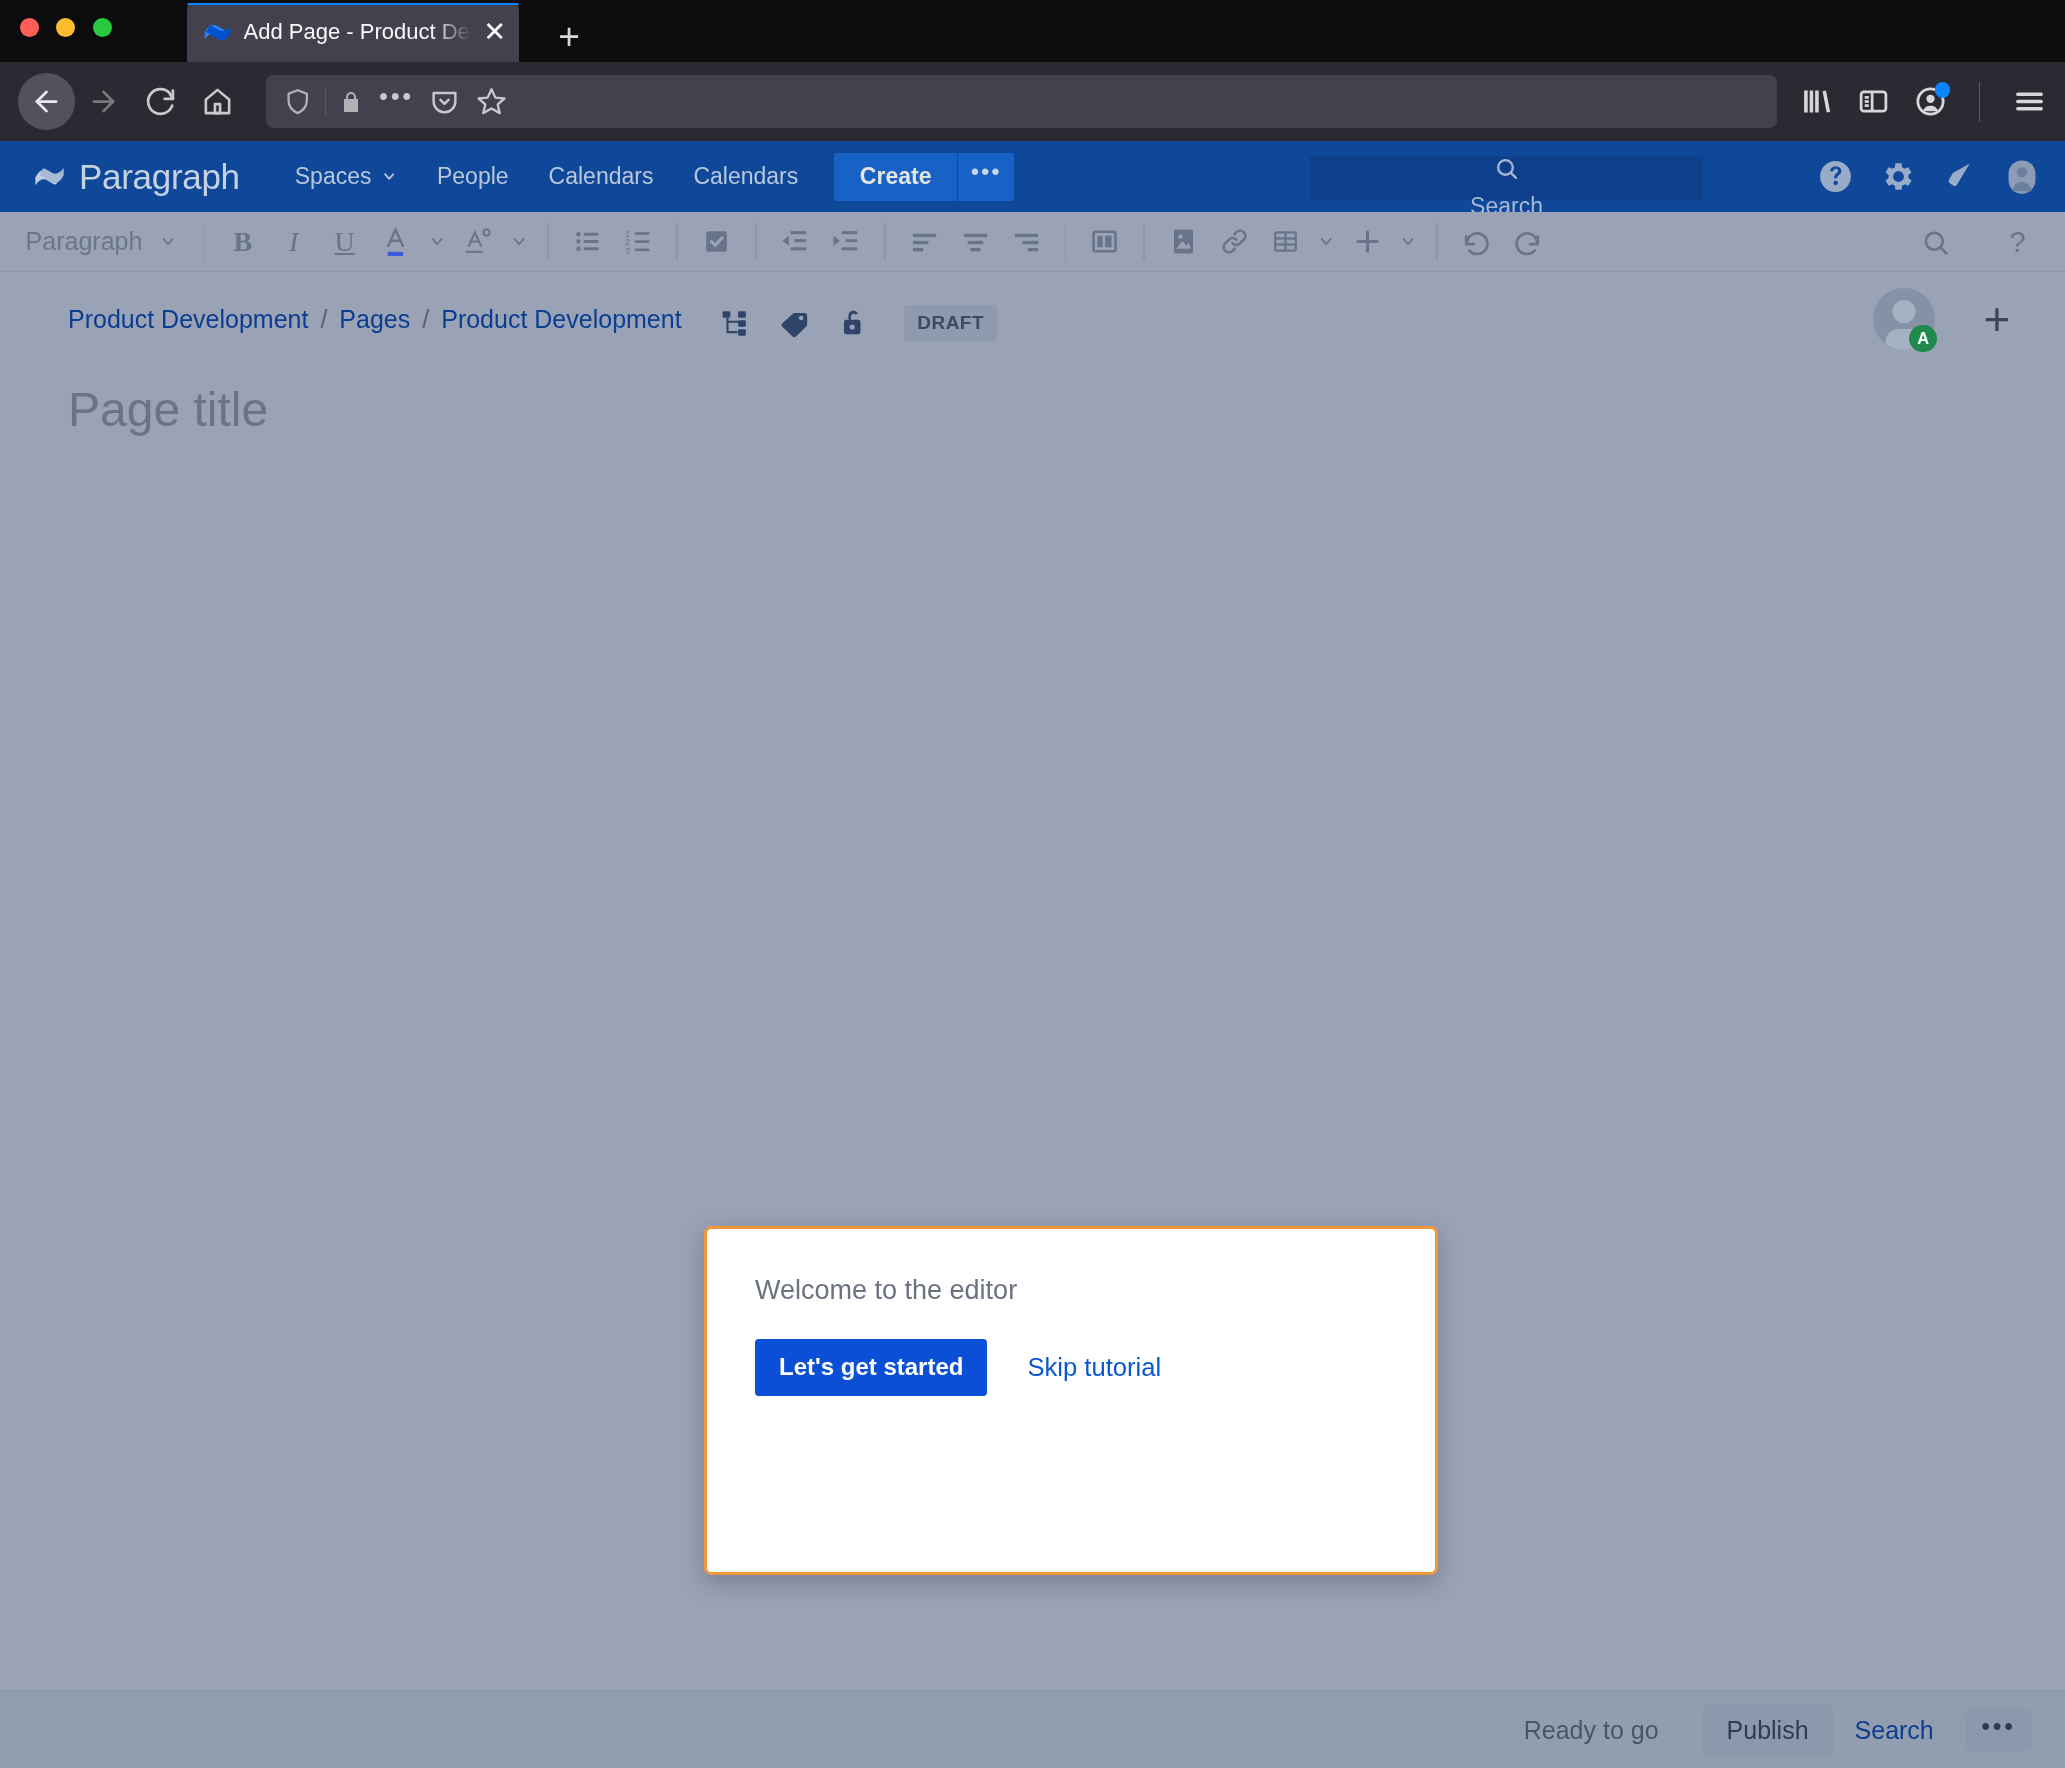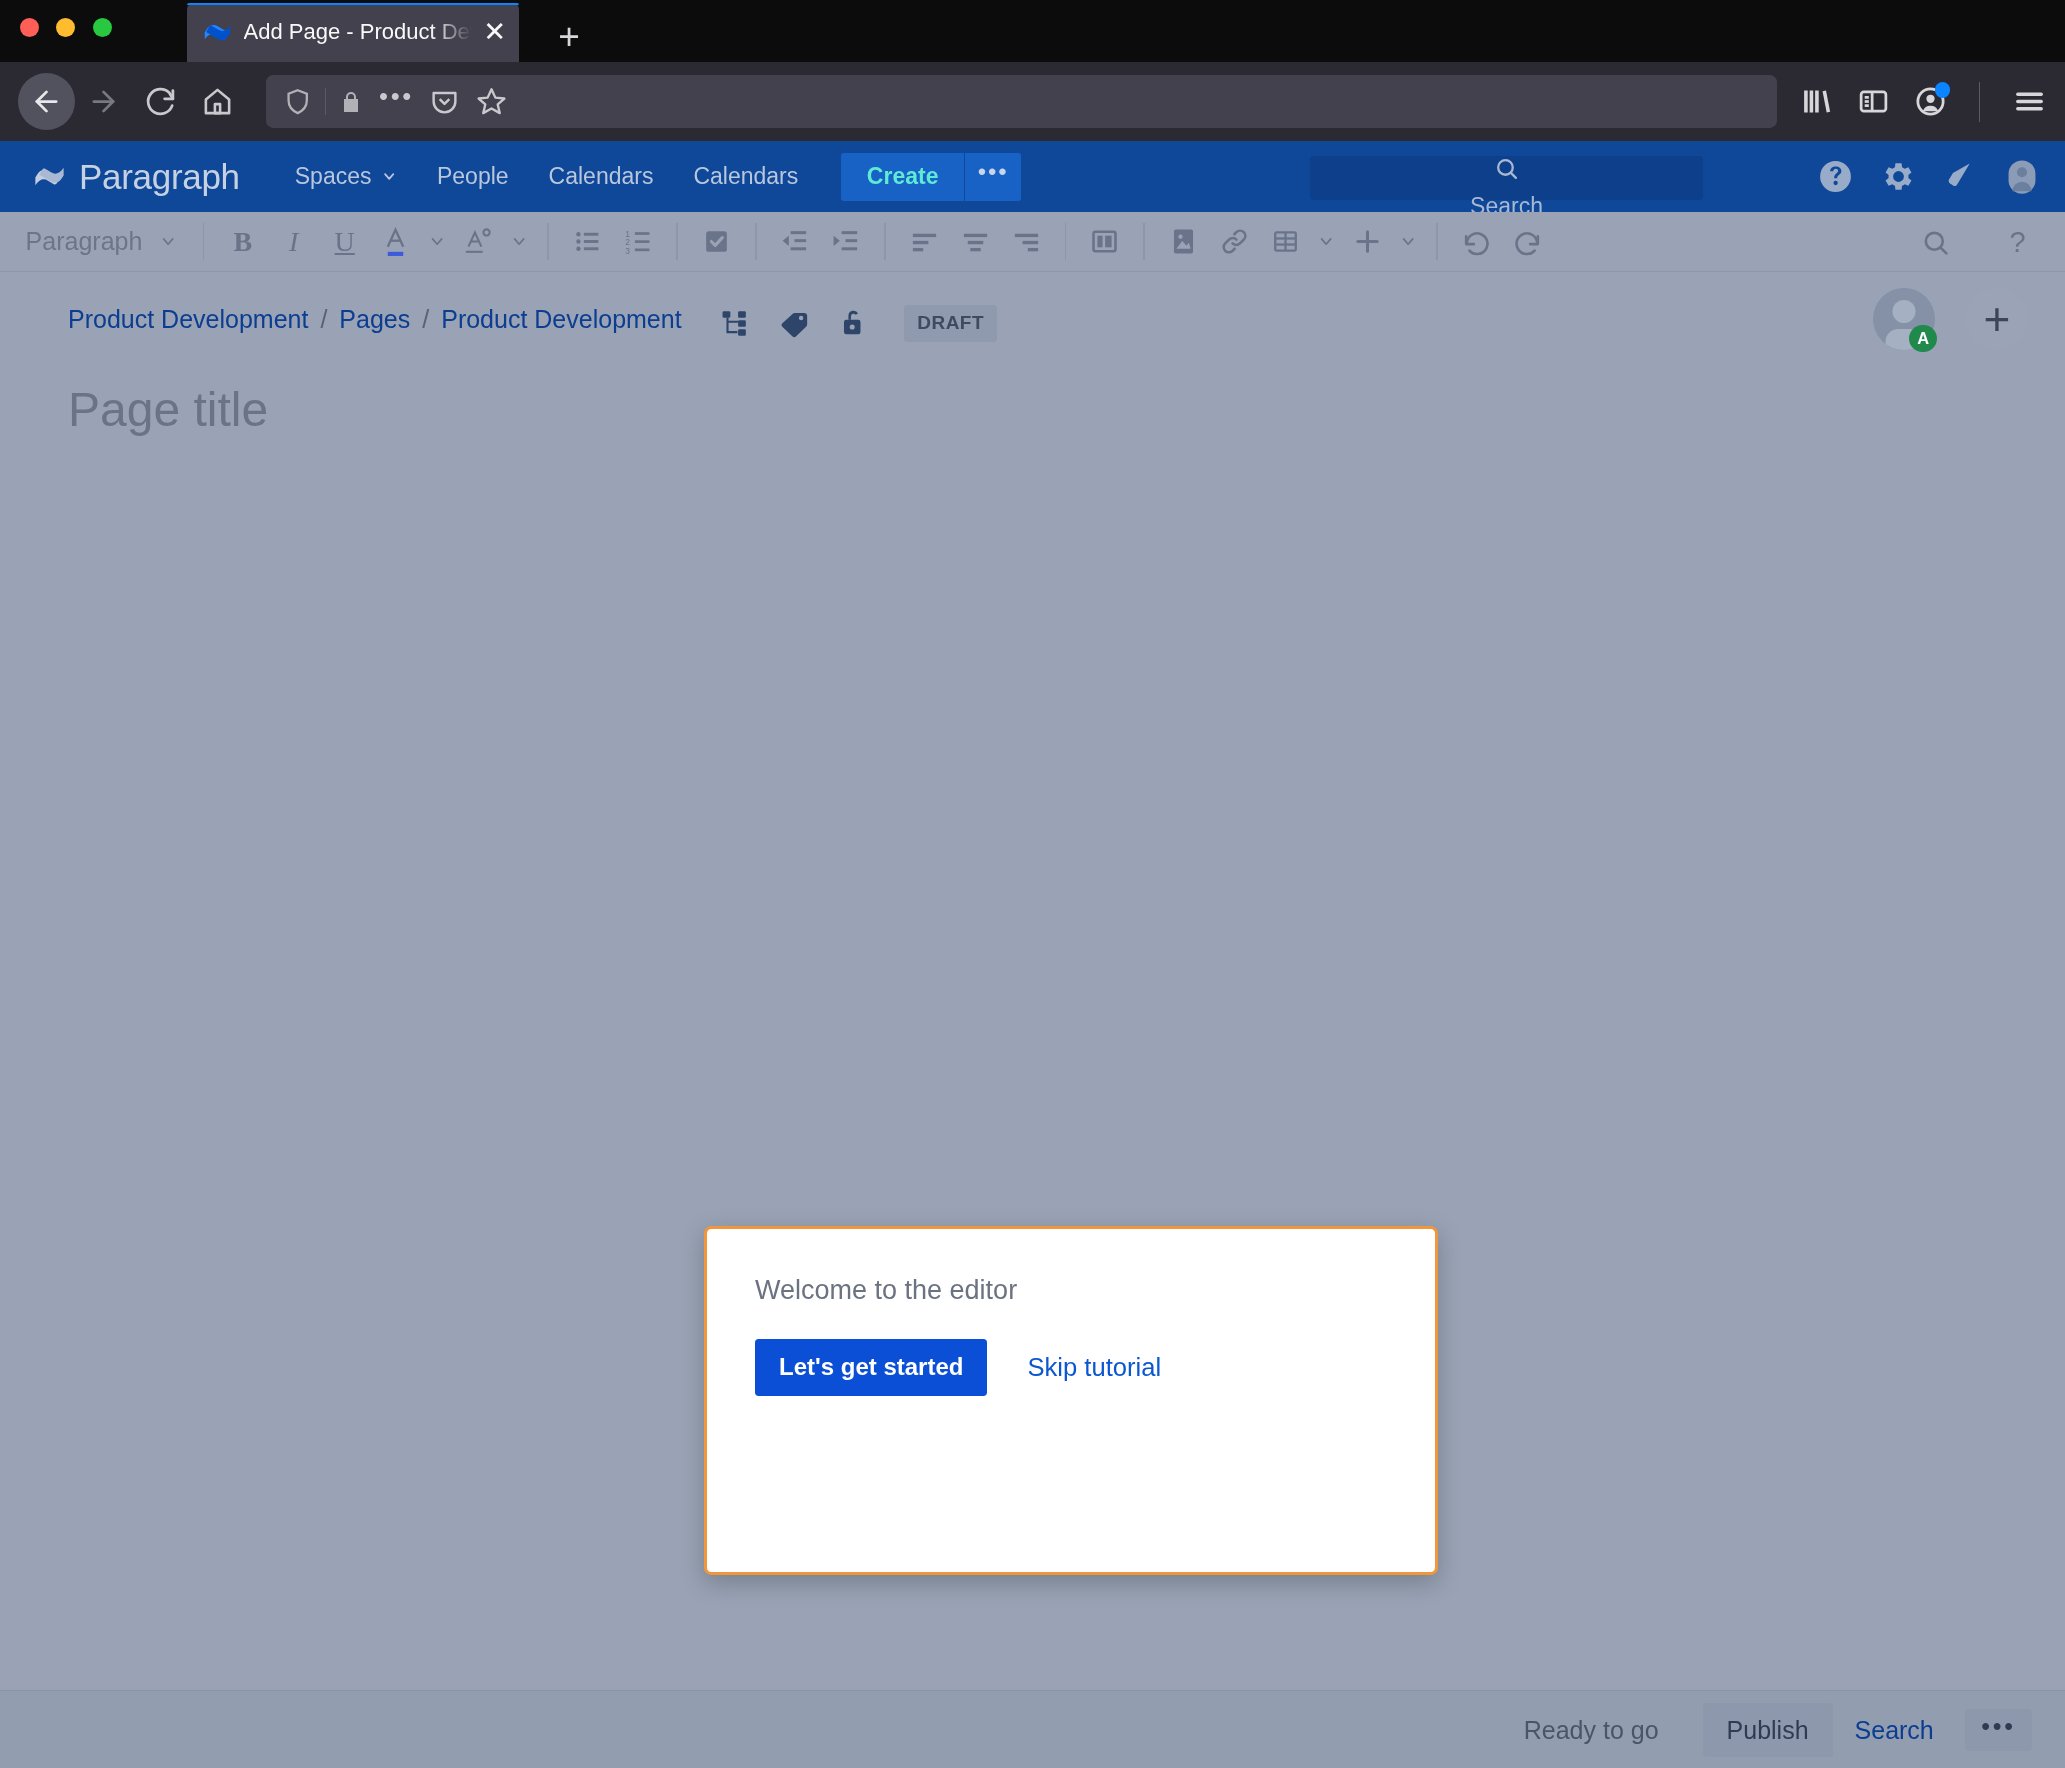--- a/index.html
+++ b/index.html
@@ -86,22 +86,22 @@
     position:relative;
   }
   .logo { display:flex; align-items:center; gap:11px; color:#c3cfe1; }
   .logo-text{ font-size:35px; font-weight:400; letter-spacing:-0.3px; color:#c6d1e2; }
   .cnav-items{ display:flex; align-items:center; margin-left:35px; gap:0; }
   .cnav-item{
     color:#b9c7dd; font-size:23px; padding:0 20px; height:71px; display:flex;
     align-items:center; gap:9.1px;
   }
   .create-btn{
-    background:#1862c6; color:#5eead4; font-size:23px; font-weight:700;
-    height:48px; display:flex; align-items:center; padding:0 25.6px; margin-left:23px;
+    background:#1862c6; color:#e5e5e5; font-size:23px; font-weight:700;
+    height:48px; display:flex; align-items:center; padding:0 25.6px; margin-left:16px;
     border-radius:2.7px 0 0 2.7px;
   }
   .create-more{
     background:#1862c6; color:#c9d6ea; height:48px; width:57px; display:flex;
     align-items:center; justify-content:center; border-left:1.8px solid #0f4799;
     border-radius:0 2.7px 2.7px 0; font-size:24px; letter-spacing:1.8px; padding-bottom:9.1px;
   }
   .cnav-search{
     position:absolute; left:1310px; top:14.6px; width:393px; height:44px;
     background:#0d3f8a; border-radius:3.7px; display:flex; align-items:center;

